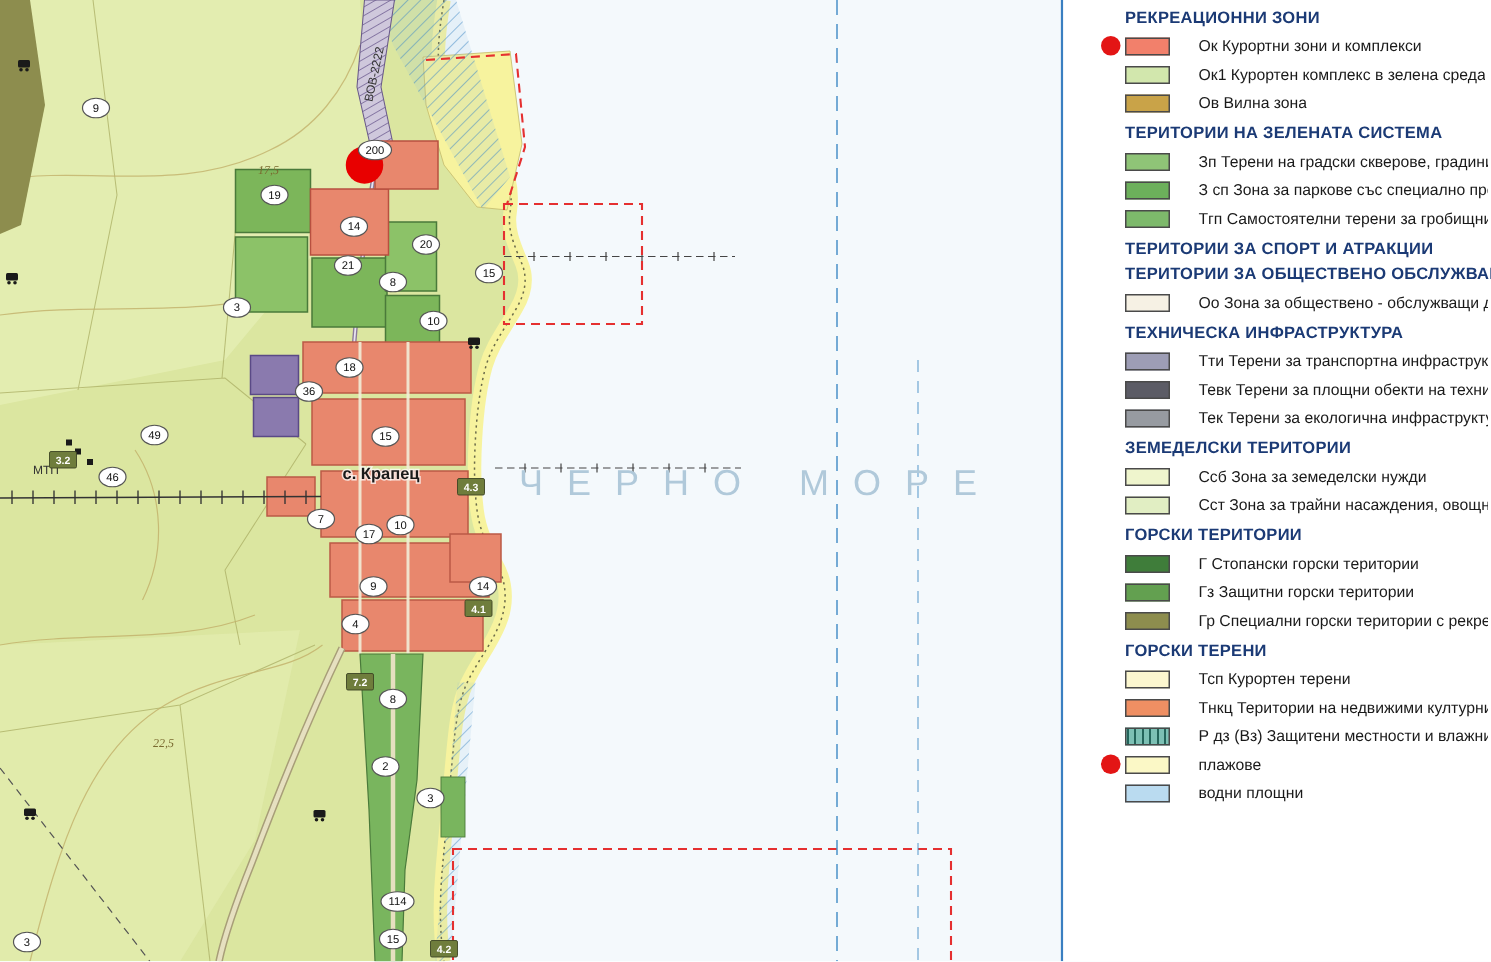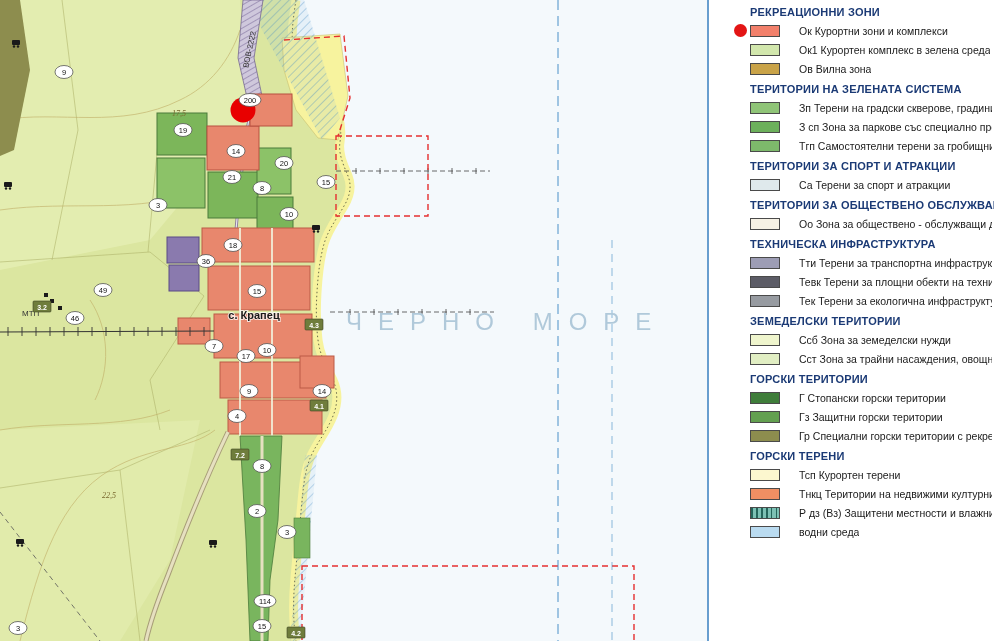--- a/index.html
+++ b/index.html
@@ -328,24 +328,20 @@
       </div>
       <div class="legend-row">
         <span class="swatch" style="background-color: rgb(108, 176, 91);"></span>
         <span class="legend-label">З сп Зона за паркове със специално предназ</span>
       </div>
       <div class="legend-row">
         <span class="swatch" style="background-color: rgb(125, 185, 107);"></span>
         <span class="legend-label">Тгп Самостоятелни терени за гробищни парк</span>
       </div>
       <div class="legend-header">ТЕРИТОРИИ ЗА СПОРТ И АТРАКЦИИ</div>
-      <div class="legend-row">
-        <span class="swatch" style="background-color: rgb(223, 233, 236);"></span>
-        <span class="legend-label">Са Терени за спорт и атракции</span>
-      </div>
       <div class="legend-header">ТЕРИТОРИИ ЗА ОБЩЕСТВЕНО ОБСЛУЖВАН</div>
       <div class="legend-row">
         <span class="swatch" style="background-color: rgb(246, 241, 228);"></span>
         <span class="legend-label">Оо Зона за обществено - обслужващи дейно</span>
       </div>
       <div class="legend-header">ТЕХНИЧЕСКА ИНФРАСТРУКТУРА</div>
       <div class="legend-row">
         <span class="swatch" style="background-color: rgb(157, 157, 181);"></span>
         <span class="legend-label">Тти Терени за транспортна инфраструктура</span>
       </div>
@@ -386,17 +382,22 @@
       </div>
       <div class="legend-row">
         <span class="swatch" style="background-color: rgb(239, 143, 99);"></span>
         <span class="legend-label">Тнкц Територии на недвижими културни цен</span>
       </div>
       <div class="legend-row">
         <span class="swatch" style="background-color: rgb(124, 192, 180); background-image: repeating-linear-gradient(90deg, rgba(20, 85, 75, 0.85) 0px, rgba(20, 85, 75, 0.85) 1.5px, transparent 1.5px, transparent 5px);"></span>
         <span class="legend-label">Р дз (Вз) Защитени местности и влажни зон</span>
       </div>
       <div class="legend-row">
+        <span class="red-dot"></span>
+        <span class="swatch" style="background-color: rgb(251, 248, 198);"></span>
+        <span class="legend-label">плажове</span>
+      </div>
+      <div class="legend-row">
         <span class="swatch" style="background-color: rgb(186, 219, 240);"></span>
-        <span class="legend-label">водни среда</span>
+        <span class="legend-label">водни площни</span>
       </div>
     </div>
 </div>
 
 </body></html>

